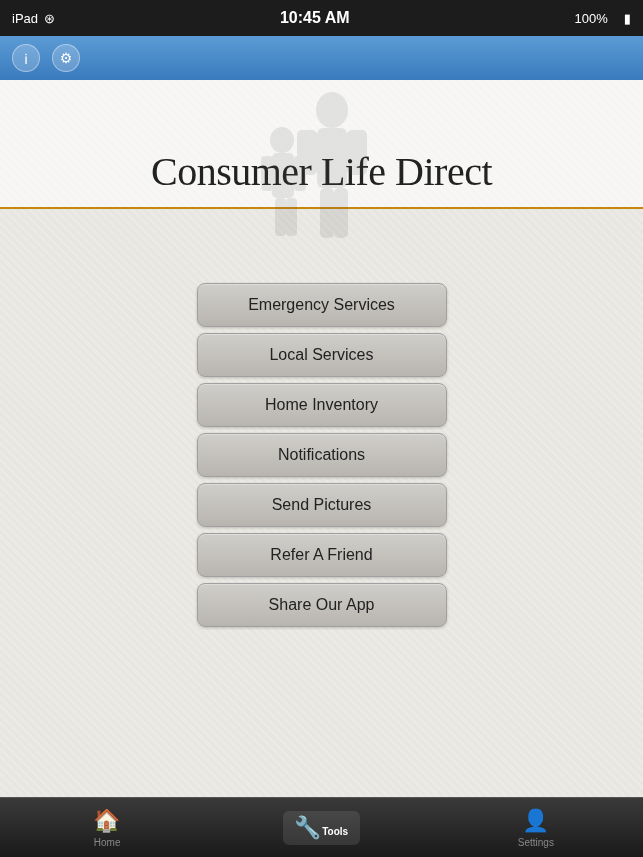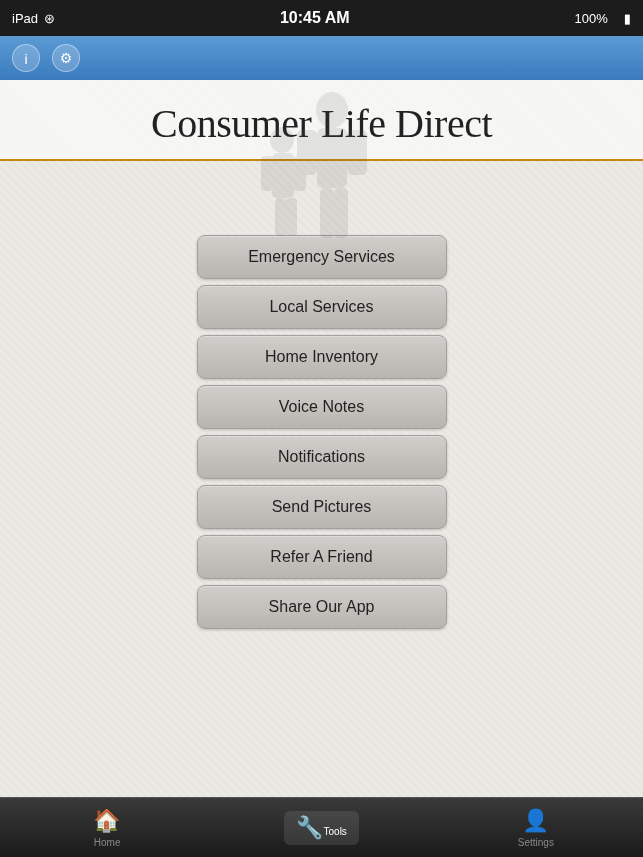--- a/index.html
+++ b/index.html
@@ -97,20 +97,21 @@
       background: rgba(255,255,255,0.6);
       border-bottom: 2px solid #c8860a;
     }
 
     .app-title {
       font-family: Georgia, 'Times New Roman', serif;
       font-size: 40px;
       font-weight: 400;
       color: #222;
       letter-spacing: -0.5px;
+      margin-top: 48px;
     }
 
     
     .menu-section {
       display: flex;
       flex-direction: column;
       align-items: center;
       padding: 30px 0;
       gap: 6px;
       margin-top: 44px;
@@ -172,20 +173,21 @@
     }
 
     .tab-label.active {
       color: #ffffff;
     }
 
     .tab-active-bg {
       background: rgba(255,255,255,0.1);
       border-radius: 6px;
       padding: 4px 12px;
+      font-weight: bold;
     }
   </style>
 </head>
 <body>
 
 <div class="status-bar">
   <div class="status-bar-left">
     <span>iPad</span>
     <span>⊛</span>
   </div>
@@ -225,21 +227,20 @@
       <rect x="103" y="118" width="11" height="38" rx="4" fill="#555"></rect>
       <rect x="114" y="118" width="11" height="38" rx="4" fill="#555"></rect>
     </svg>
     <h1 class="app-title">Consumer Life Direct</h1>
   </div>
 
   <div class="menu-section" id="menu-container">
       <div class="menu-button">Emergency Services</div>
       <div class="menu-button">Local Services</div>
       <div class="menu-button">Home Inventory</div>
-      <div class="menu-button">Voice Notes</div>
       <div class="menu-button">Notifications</div>
       <div class="menu-button">Send Pictures</div>
       <div class="menu-button">Refer A Friend</div>
       <div class="menu-button">Share Our App</div>
     </div>
 
 </div>
 
 <div class="tab-bar" id="tab-bar-container">
     <div class="tab-item">

